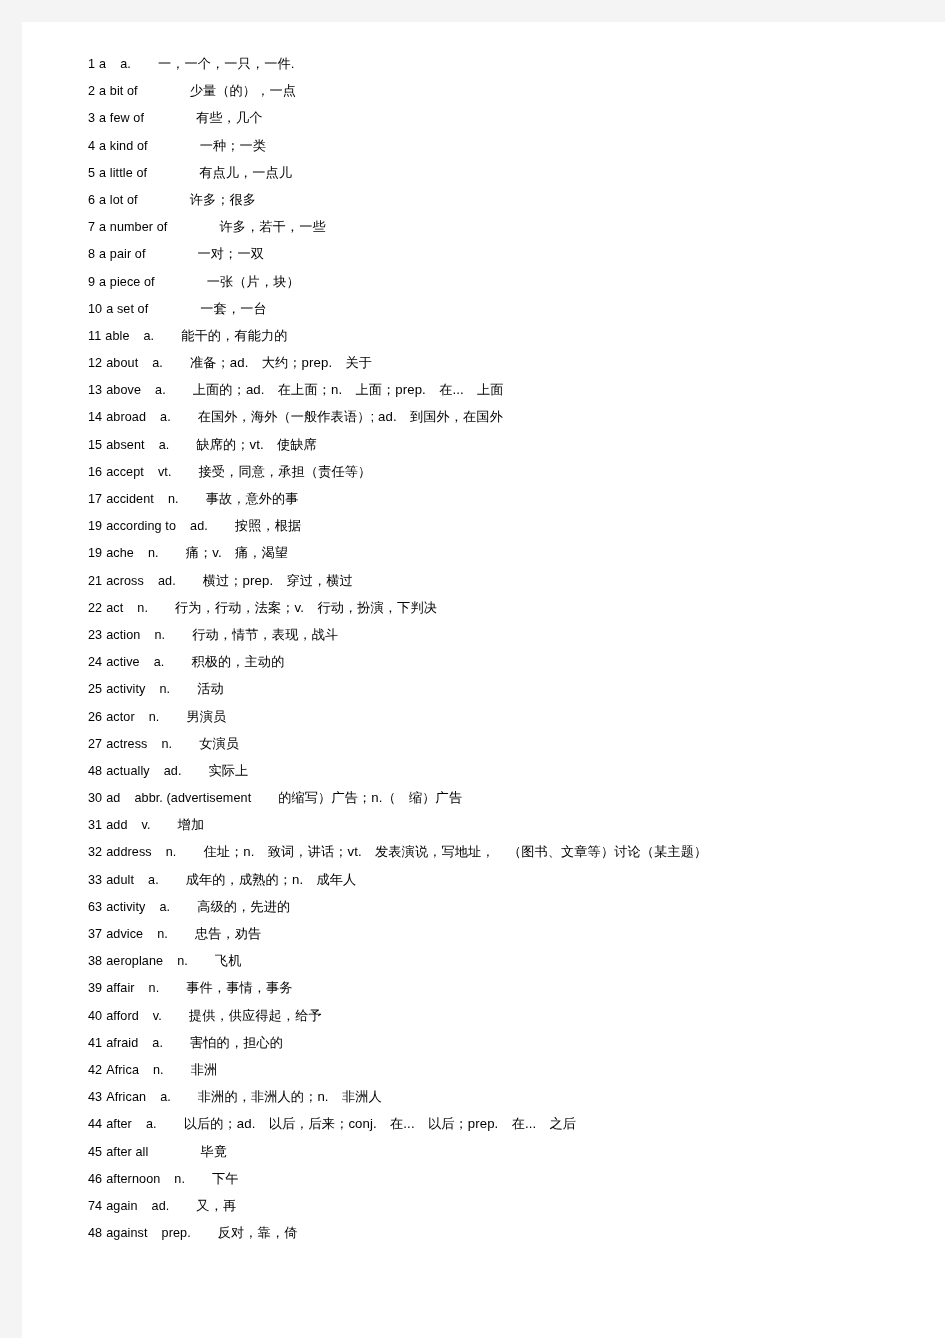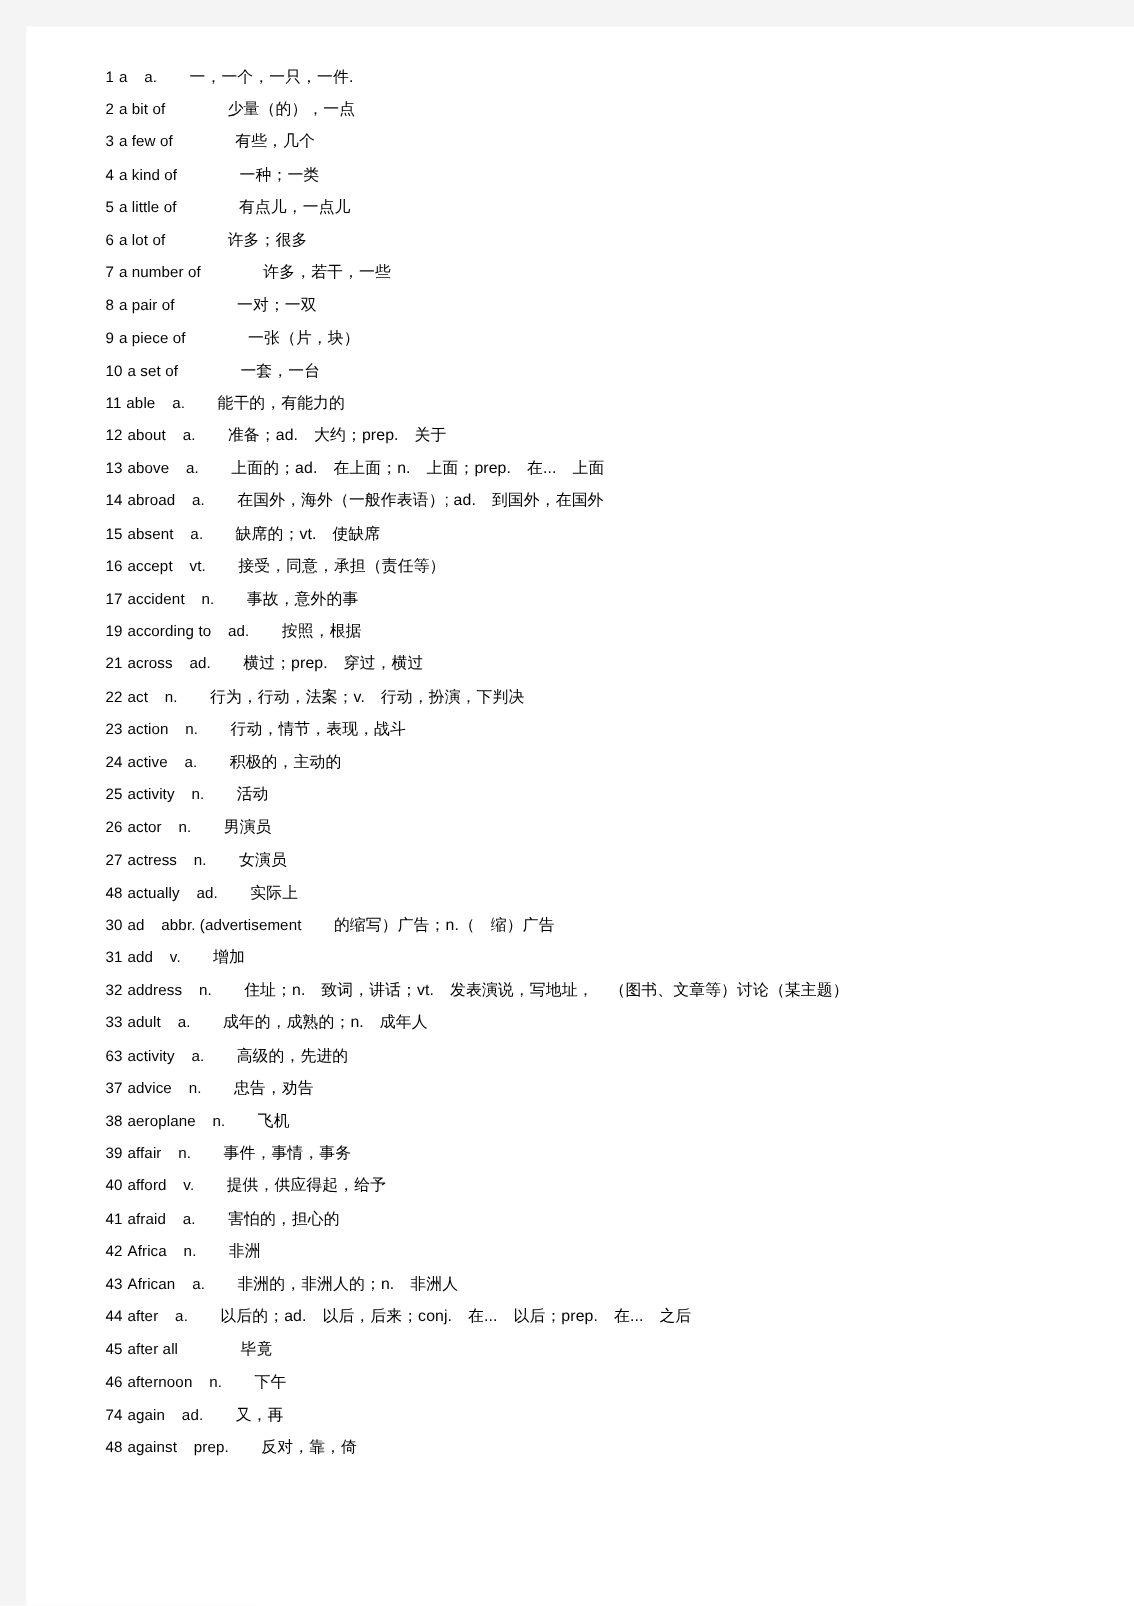--- a/index.html
+++ b/index.html
@@ -76,20 +76,21 @@
       <div class="entry"><span class="num">9</span><span class="hw">a piece of</span><span class="pos"></span><span class="def def-wide">一张（片，块）</span></div>
       <div class="entry"><span class="num">10</span><span class="hw">a set of</span><span class="pos"></span><span class="def def-wide">一套，一台</span></div>
       <div class="entry"><span class="num">11</span><span class="hw">able</span><span class="pos">a.</span><span class="def">能干的，有能力的</span></div>
       <div class="entry"><span class="num">12</span><span class="hw">about</span><span class="pos">a.</span><span class="def">准备；ad.　大约；prep.　关于</span></div>
       <div class="entry"><span class="num">13</span><span class="hw">above</span><span class="pos">a.</span><span class="def">上面的；ad.　在上面；n.　上面；prep.　在...　上面</span></div>
       <div class="entry"><span class="num">14</span><span class="hw">abroad</span><span class="pos">a.</span><span class="def">在国外，海外（一般作表语）; ad.　到国外，在国外</span></div>
       <div class="entry"><span class="num">15</span><span class="hw">absent</span><span class="pos">a.</span><span class="def">缺席的；vt.　使缺席</span></div>
       <div class="entry"><span class="num">16</span><span class="hw">accept</span><span class="pos">vt.</span><span class="def">接受，同意，承担（责任等）</span></div>
       <div class="entry"><span class="num">17</span><span class="hw">accident</span><span class="pos">n.</span><span class="def">事故，意外的事</span></div>
       <div class="entry"><span class="num">19</span><span class="hw">according to</span><span class="pos">ad.</span><span class="def">按照，根据</span></div>
+      <div class="entry"><span class="num">19</span><span class="hw">ache</span><span class="pos">n.</span><span class="def">痛；v.　痛，渴望</span></div>
       <div class="entry"><span class="num">21</span><span class="hw">across</span><span class="pos">ad.</span><span class="def">横过；prep.　穿过，横过</span></div>
       <div class="entry"><span class="num">22</span><span class="hw">act</span><span class="pos">n.</span><span class="def">行为，行动，法案；v.　行动，扮演，下判决</span></div>
       <div class="entry"><span class="num">23</span><span class="hw">action</span><span class="pos">n.</span><span class="def">行动，情节，表现，战斗</span></div>
       <div class="entry"><span class="num">24</span><span class="hw">active</span><span class="pos">a.</span><span class="def">积极的，主动的</span></div>
       <div class="entry"><span class="num">25</span><span class="hw">activity</span><span class="pos">n.</span><span class="def">活动</span></div>
       <div class="entry"><span class="num">26</span><span class="hw">actor</span><span class="pos">n.</span><span class="def">男演员</span></div>
       <div class="entry"><span class="num">27</span><span class="hw">actress</span><span class="pos">n.</span><span class="def">女演员</span></div>
       <div class="entry"><span class="num">48</span><span class="hw">actually</span><span class="pos">ad.</span><span class="def">实际上</span></div>
       <div class="entry"><span class="num">30</span><span class="hw">ad</span><span class="pos">abbr. (advertisement</span><span class="def">的缩写）广告；n.（　缩）广告</span></div>
       <div class="entry"><span class="num">31</span><span class="hw">add</span><span class="pos">v.</span><span class="def">增加</span></div>

